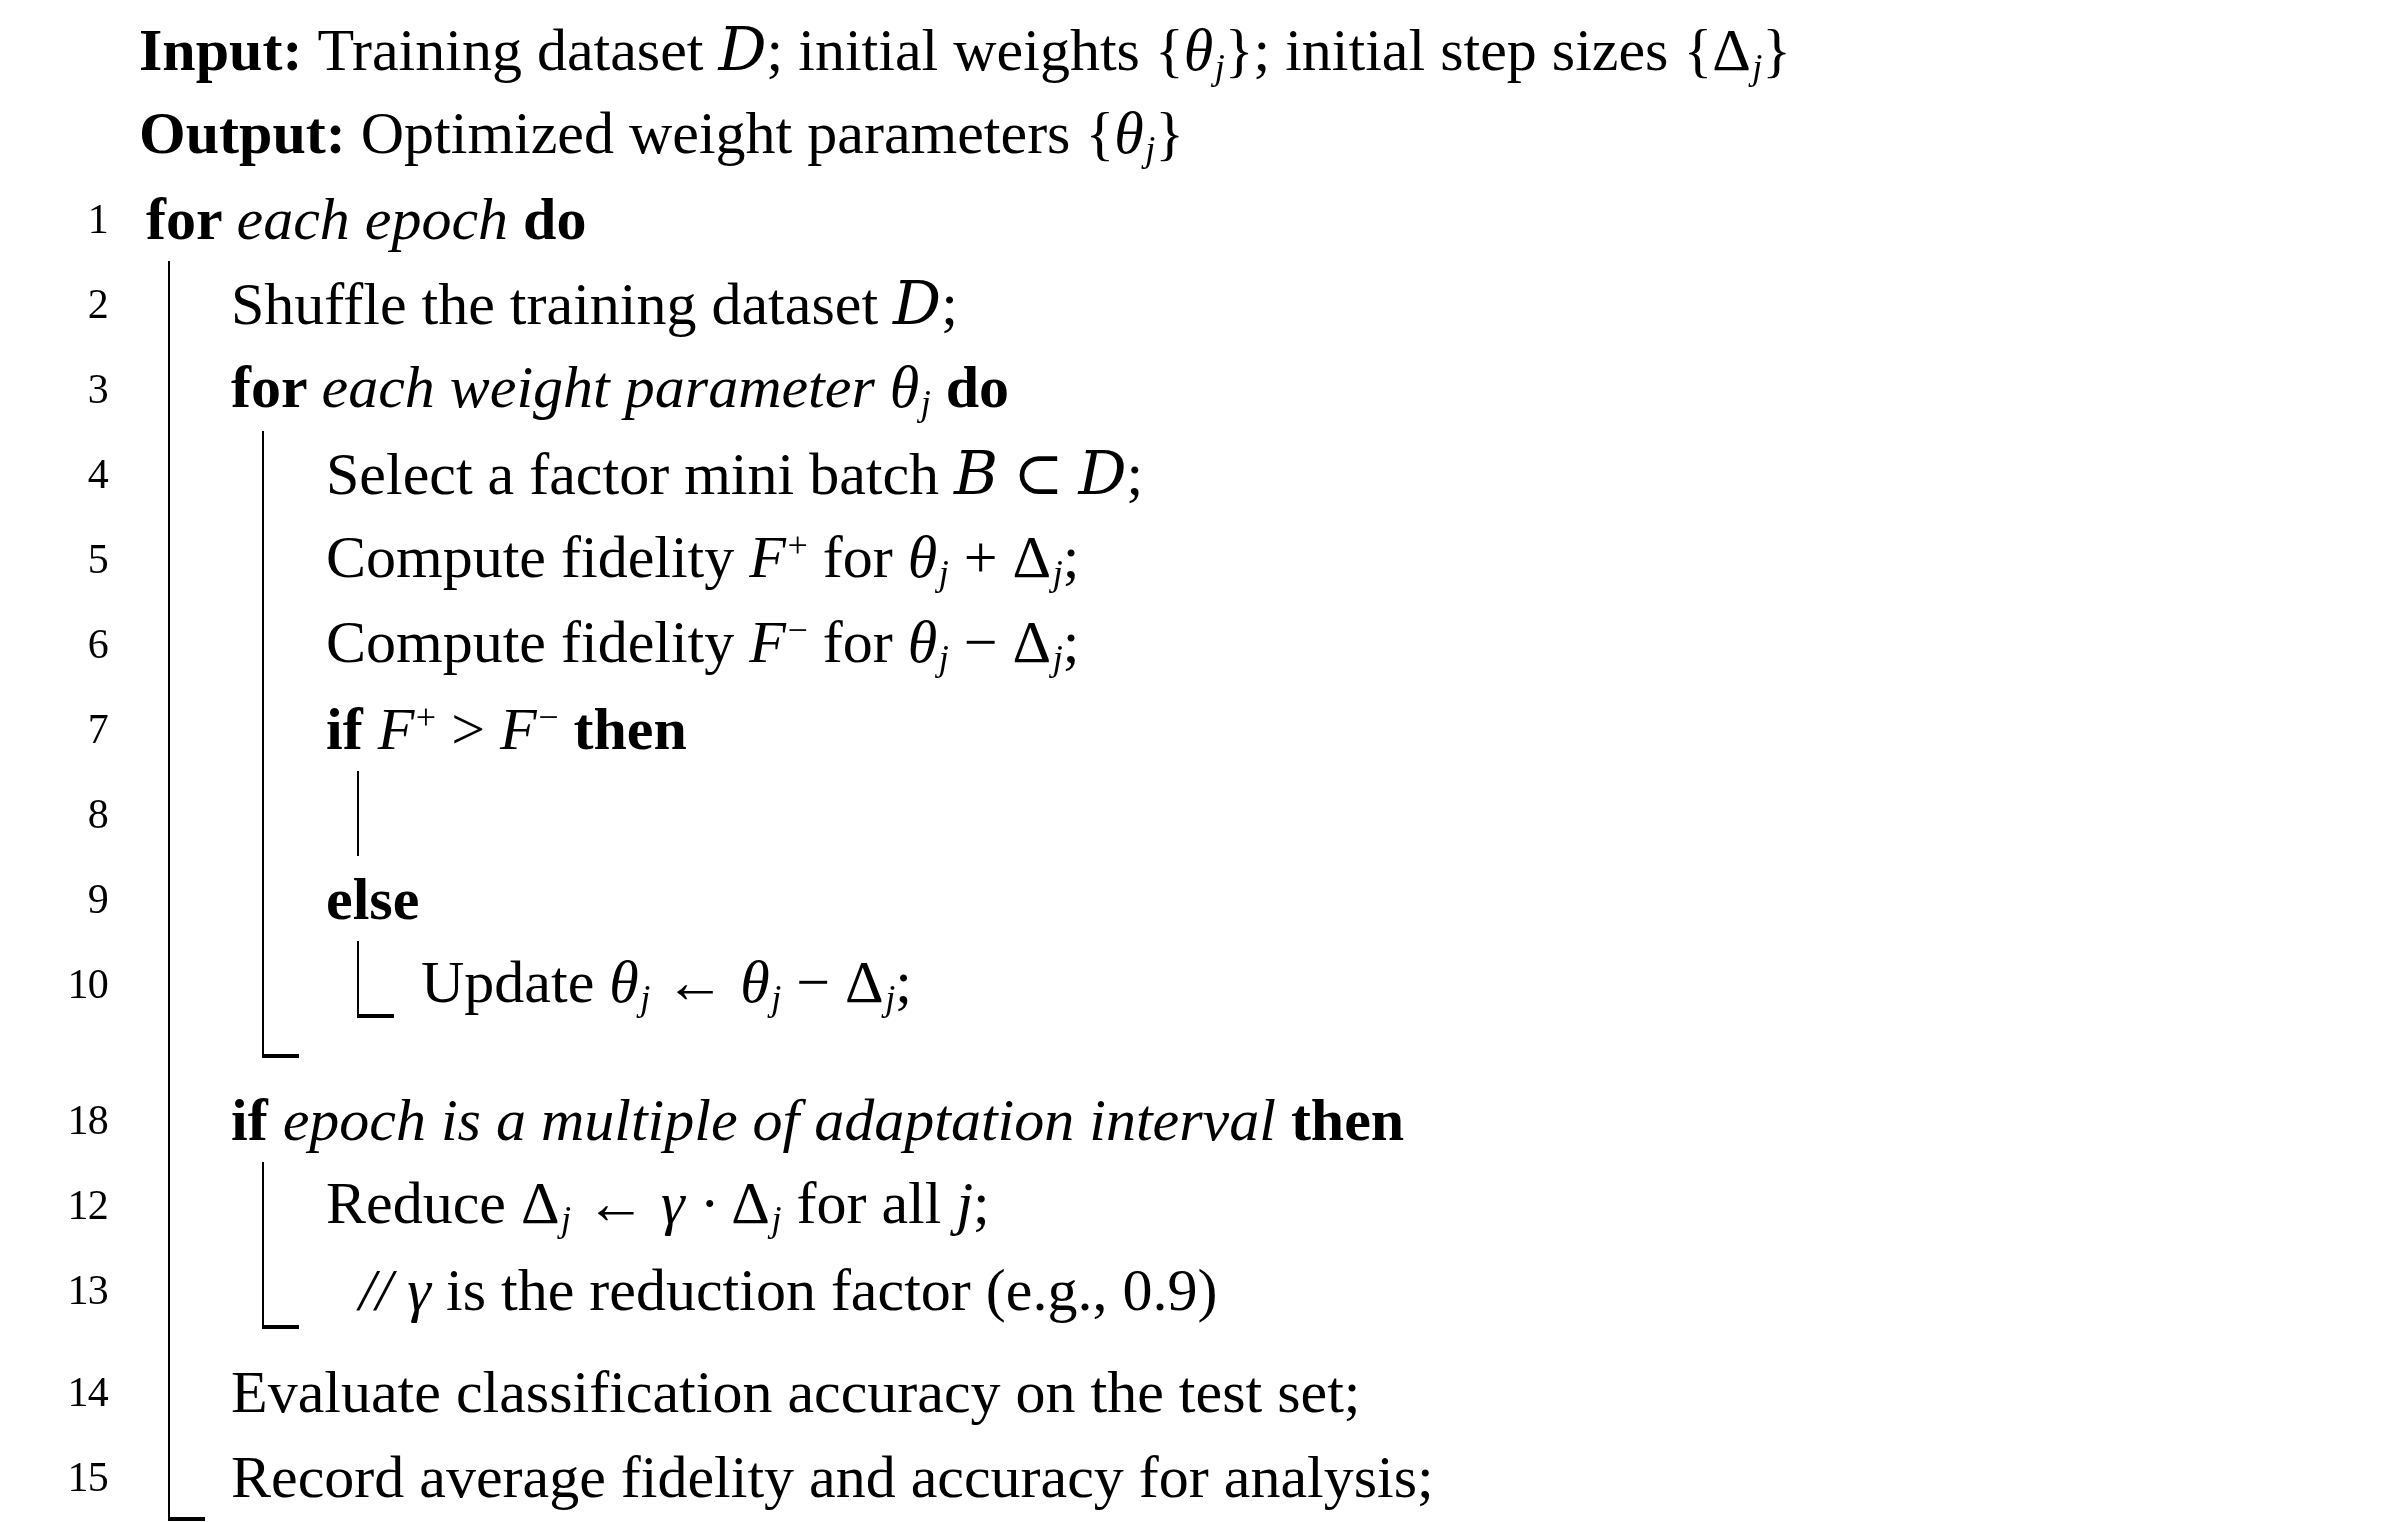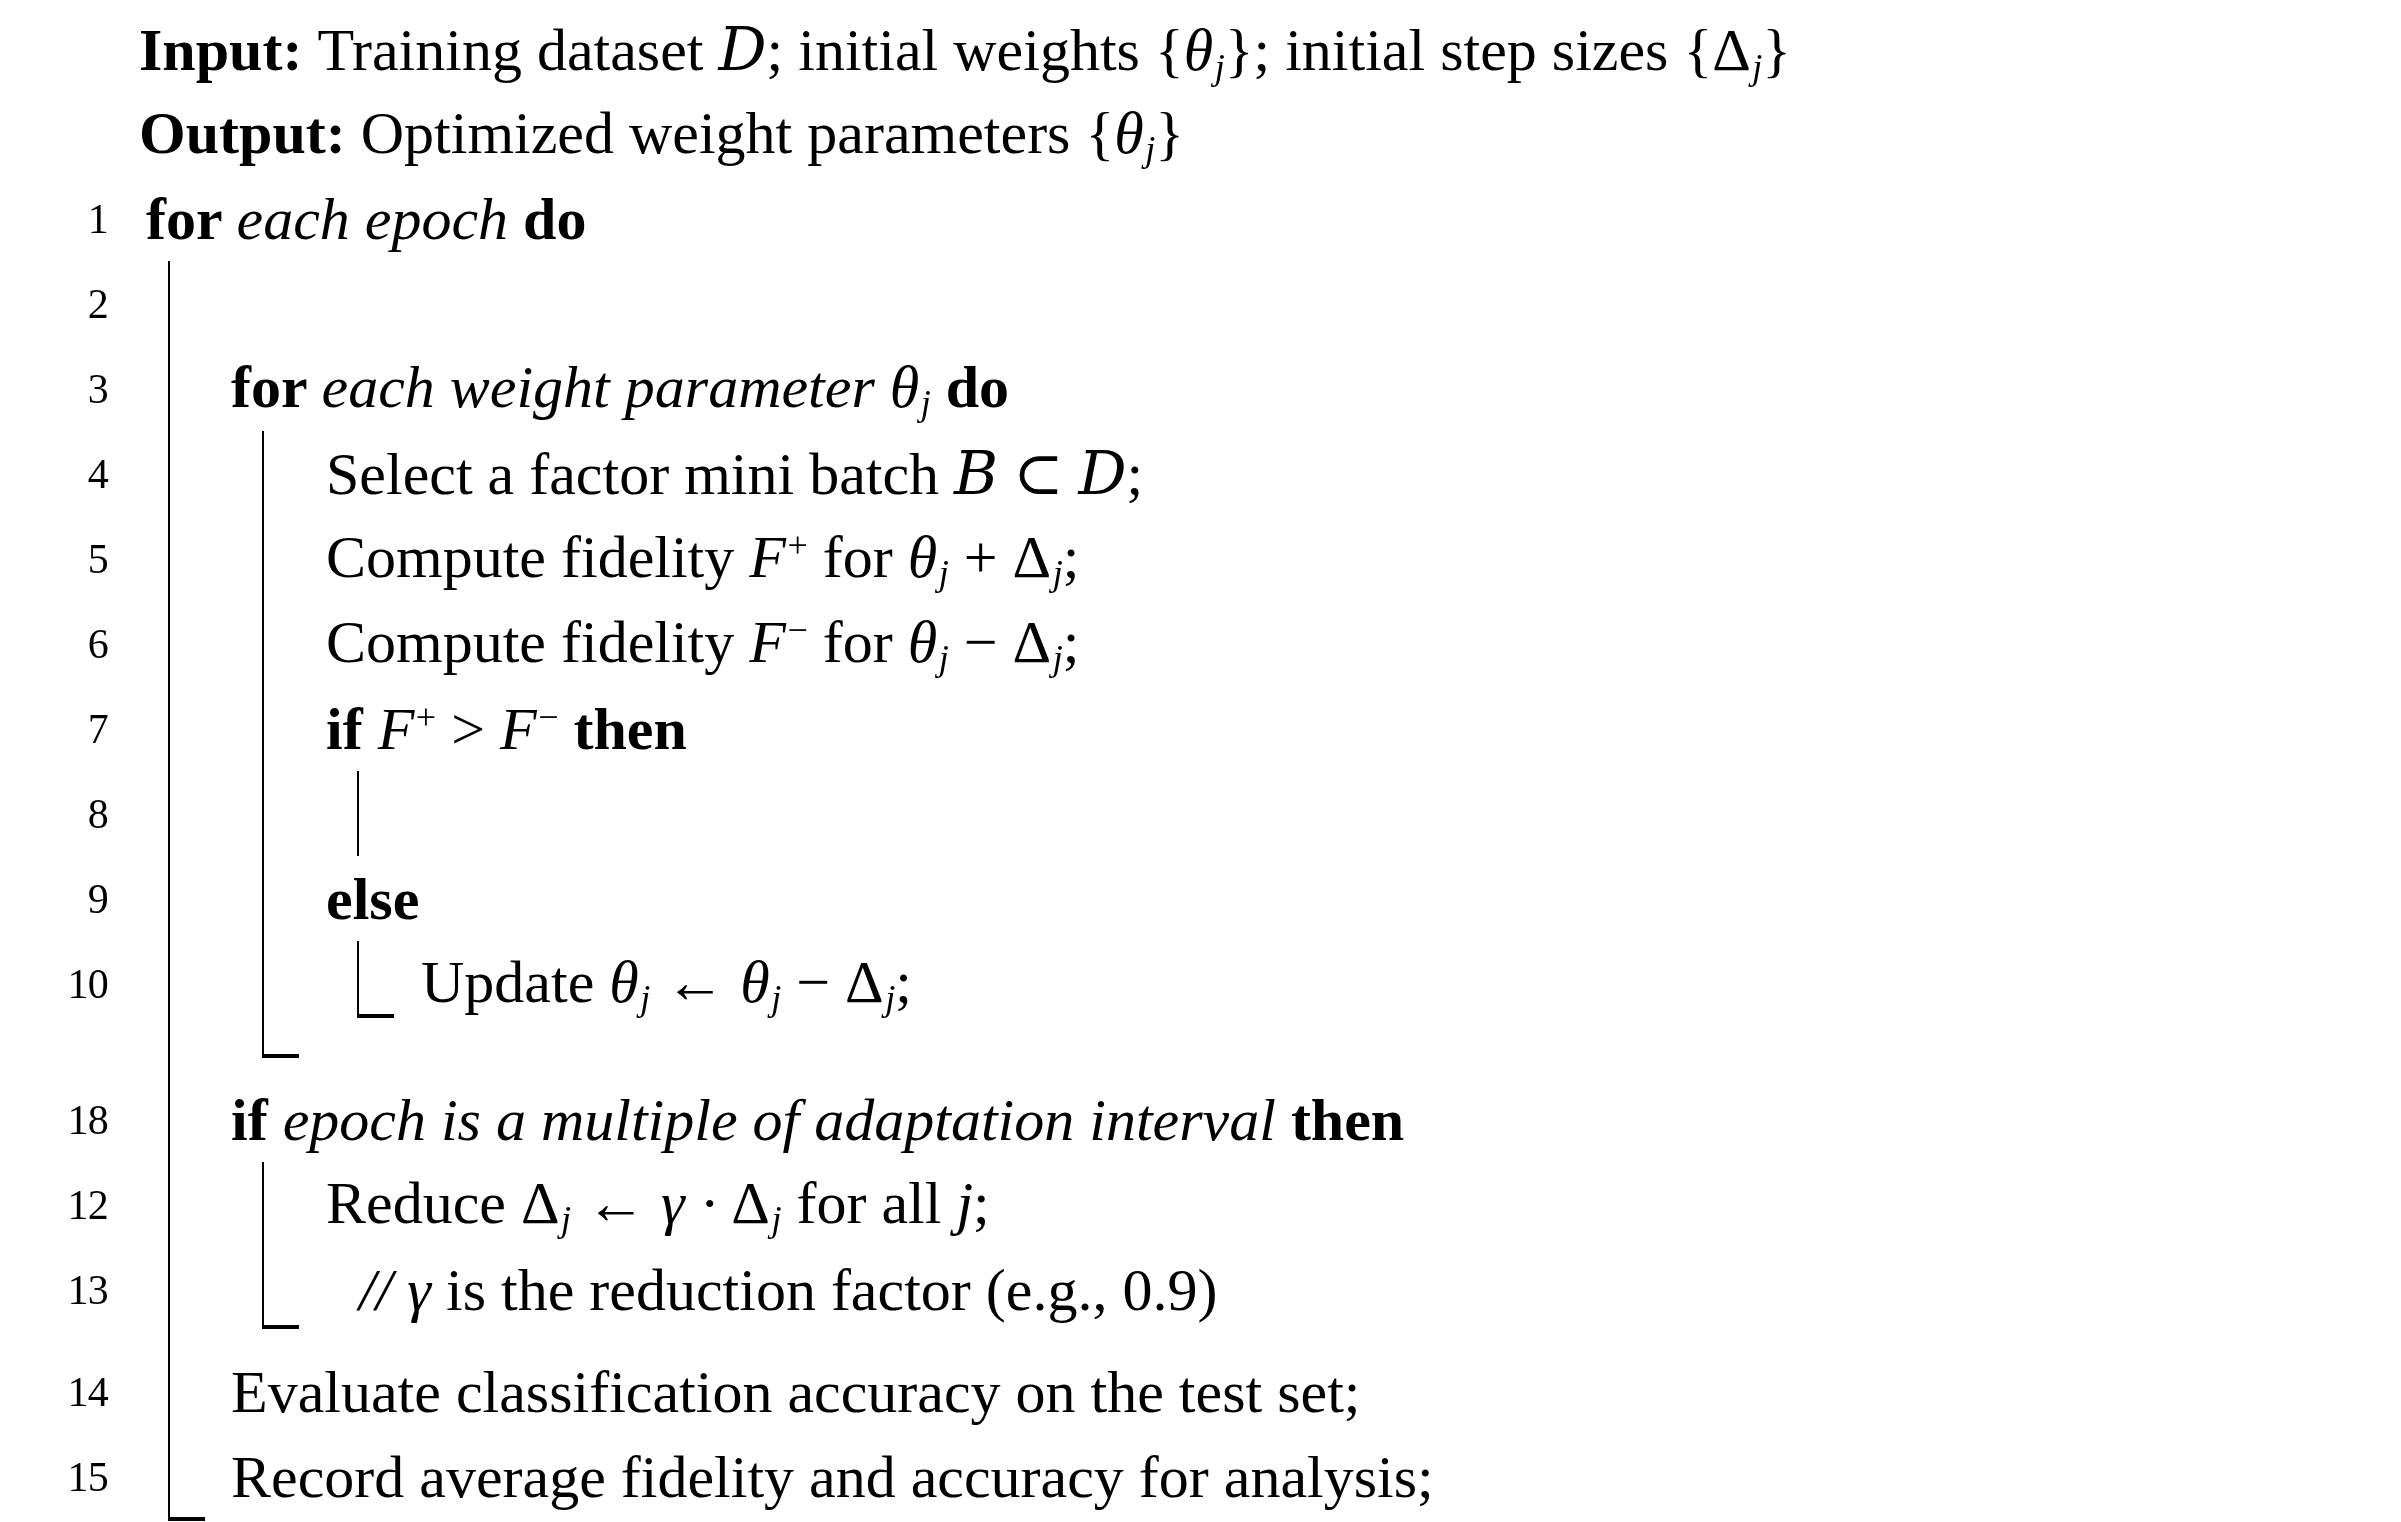--- a/index.html
+++ b/index.html
@@ -85,20 +85,21 @@
       </div>
     </div>
   <div id="algo-body">
       <div class="algo-row">
         <span class="line-num">1</span>
         <div class="line-text" style="padding-left: 146px;"><span class="seg-kw">for </span><span class="seg-it">each epoch </span><span class="seg-kw">do</span></div>
       </div>
       <div class="algo-row">
         <div class="guide" style="left: 168px;"></div>
         <span class="line-num">2</span>
+        <div class="line-text" style="padding-left: 231px;"><span class="seg-rm">Shuffle the training dataset </span><span class="seg-cal">D</span><span class="seg-rm">;</span></div>
       </div>
       <div class="algo-row">
         <div class="guide" style="left: 168px;"></div>
         <span class="line-num">3</span>
         <div class="line-text" style="padding-left: 231px;"><span class="seg-kw">for </span><span class="seg-it">each weight parameter </span><span class="seg-mi">θ</span><span class="seg-sub">j</span><span class="seg-kw"> do</span></div>
       </div>
       <div class="algo-row">
         <div class="guide" style="left: 168px;"></div>
         <div class="guide" style="left: 262px;"></div>
         <span class="line-num">4</span>

